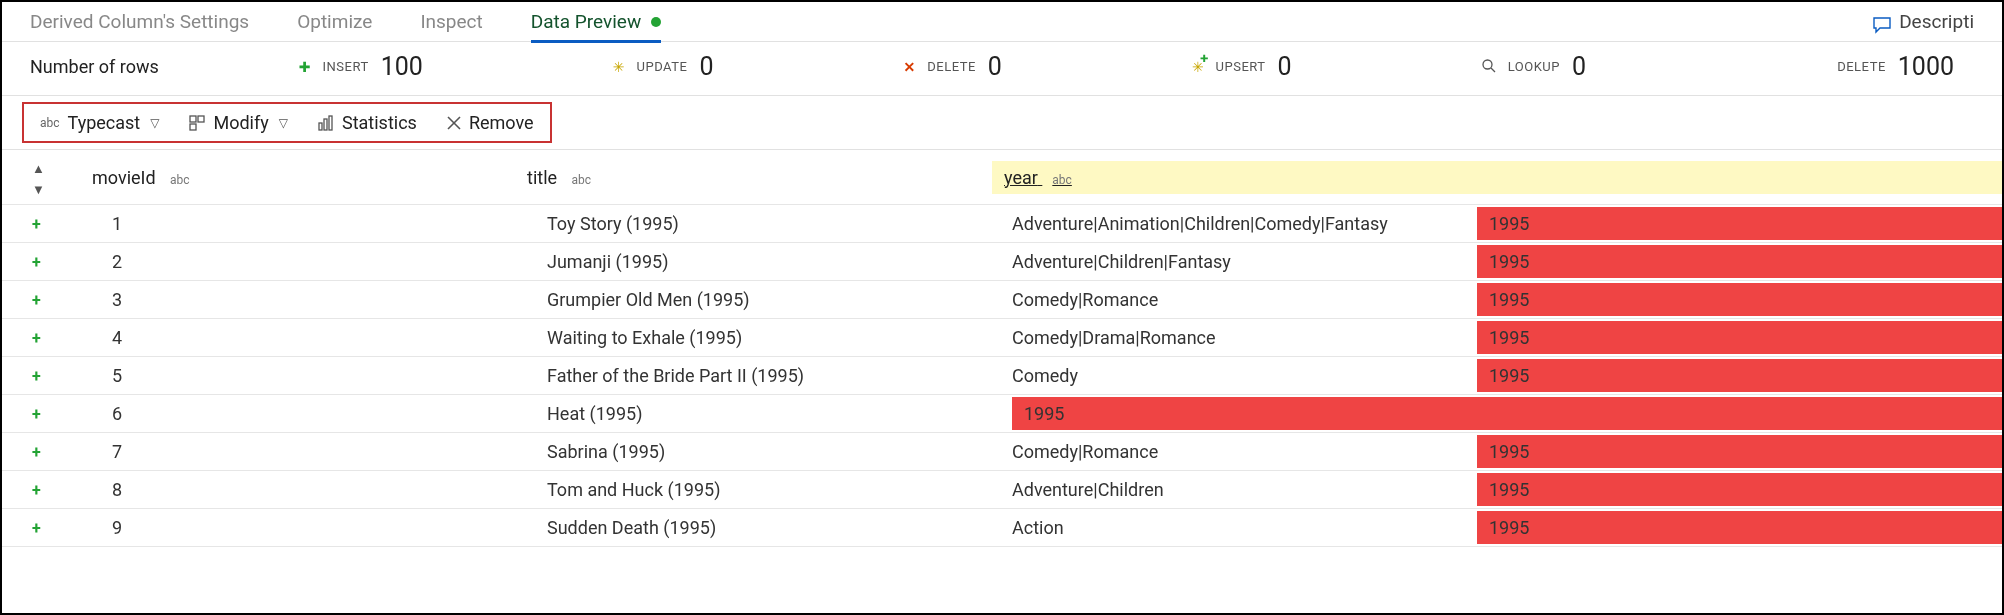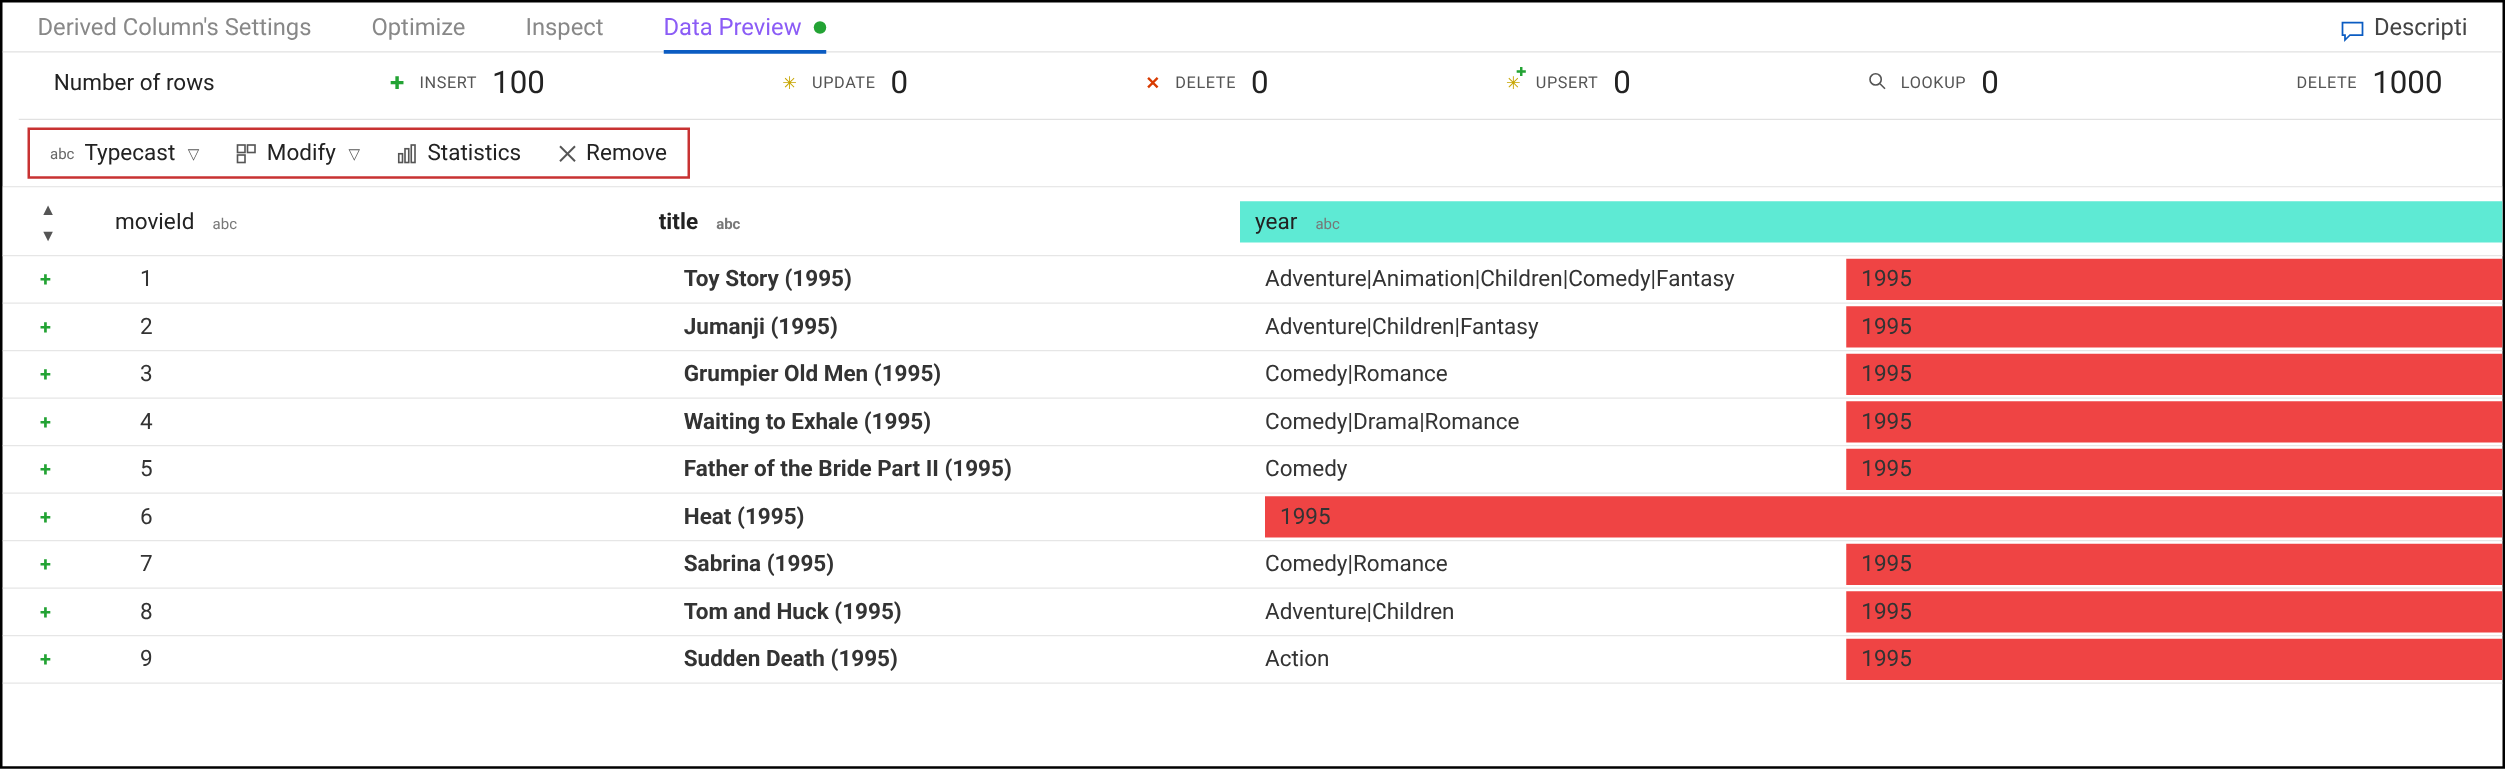--- a/index.html
+++ b/index.html
@@ -24,21 +24,21 @@
   .tab {
     margin-right: 48px;
     color: #888;
     height: 40px;
     display: flex;
     align-items: center;
     cursor: pointer;
     position: relative;
   }
   .tab.active {
-    color: #8b5cf6;
+    color: #14532d;
   }
   .tab.active::after {
     content: "";
     position: absolute;
     left: 0; right: 0; bottom: -1px;
     height: 3px;
     background: #0b5cc2;
   }
   .tab .dot {
     width: 10px; height: 10px; border-radius: 50%;
@@ -54,21 +54,20 @@
   }
   .descr svg { display: block; }
 
   
   .counts-row {
     display: flex;
     align-items: center;
     padding: 10px 28px 14px 28px;
     border-bottom: 1px solid #e1e1e1;
     font-size: 18px;
-    margin-left: 13px;
   }
   .counts-label { color: #222; margin-right: 140px; }
   .count {
     display: flex;
     align-items: center;
     margin-right: 190px;
     gap: 12px;
   }
   .count:last-child { margin-right: 0; }
   .count .icn { font-size: 14px; line-height: 1; }
@@ -132,34 +131,35 @@
   }
   .grid-head {
     background: #fff;
     font-weight: 400;
     color: #222;
   }
   .cell { padding: 6px 12px 6px 0; overflow: hidden; white-space: nowrap; text-overflow: ellipsis; }
   .c-exp   { width: 80px; padding-left: 30px; }
   .c-sort  { width: 60px; padding-left: 30px; color:#555; }
   .c-id    { width: 465px; padding-left: 30px; }
-  .c-title { width: 465px; font-weight: bold; }
+  .c-title { width: 465px; }
   .c-genres{ width: 465px; }
   .c-year  { flex: 1; padding-left: 12px; }
   .grid-head .c-sort, .grid-head .c-id { padding-left: 30px; }
   .grid-head .typehint, .typehint {
     font-size: 12px;
     color: #777;
     margin-left: 10px;
   }
   .highlight-col {
     background: #ef4444;
   }
   .grid-head .highlight-col {
-    background: #5eead4;
+    background: #fef9c3;
+    text-decoration: underline;
   }
   .row-plus {
     color: #23a334;
     font-weight: bold;
     font-size: 16px;
   }
   .sort-arrows {
     font-size: 13px;
     color: #555;
     line-height: 9px;

